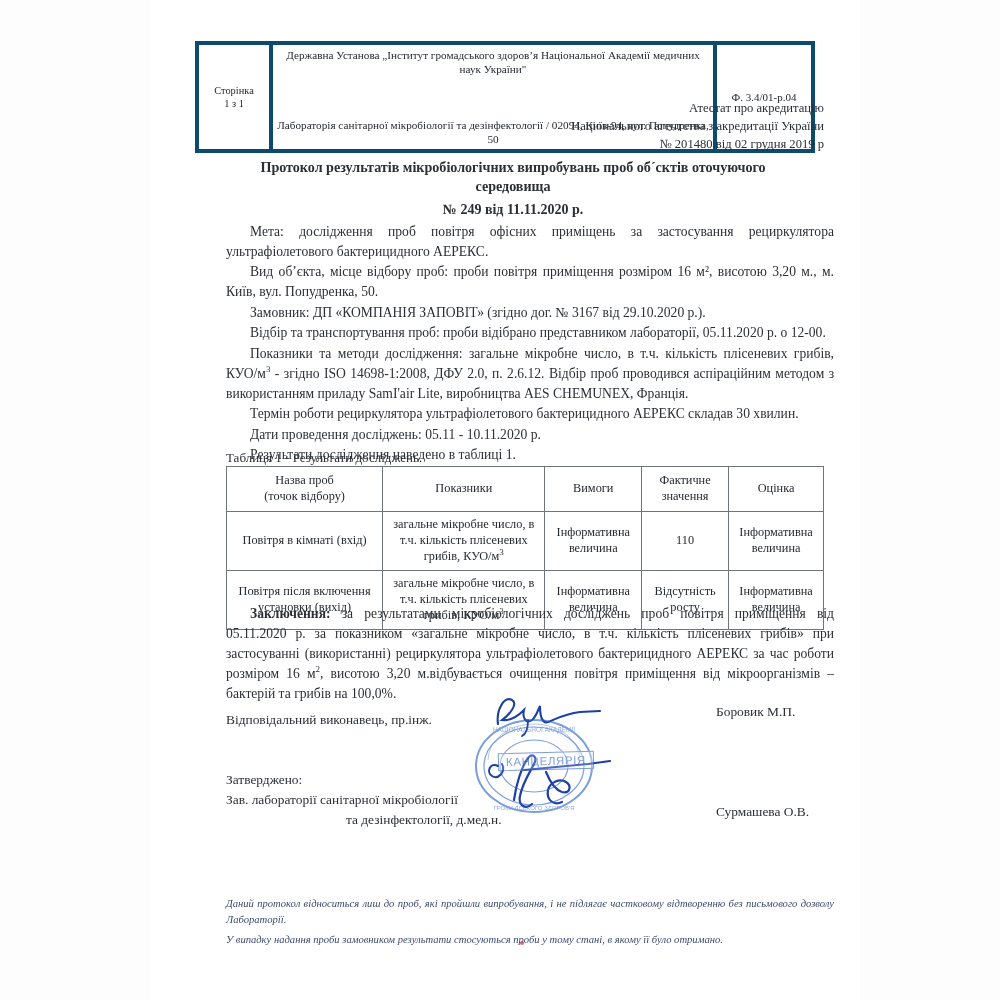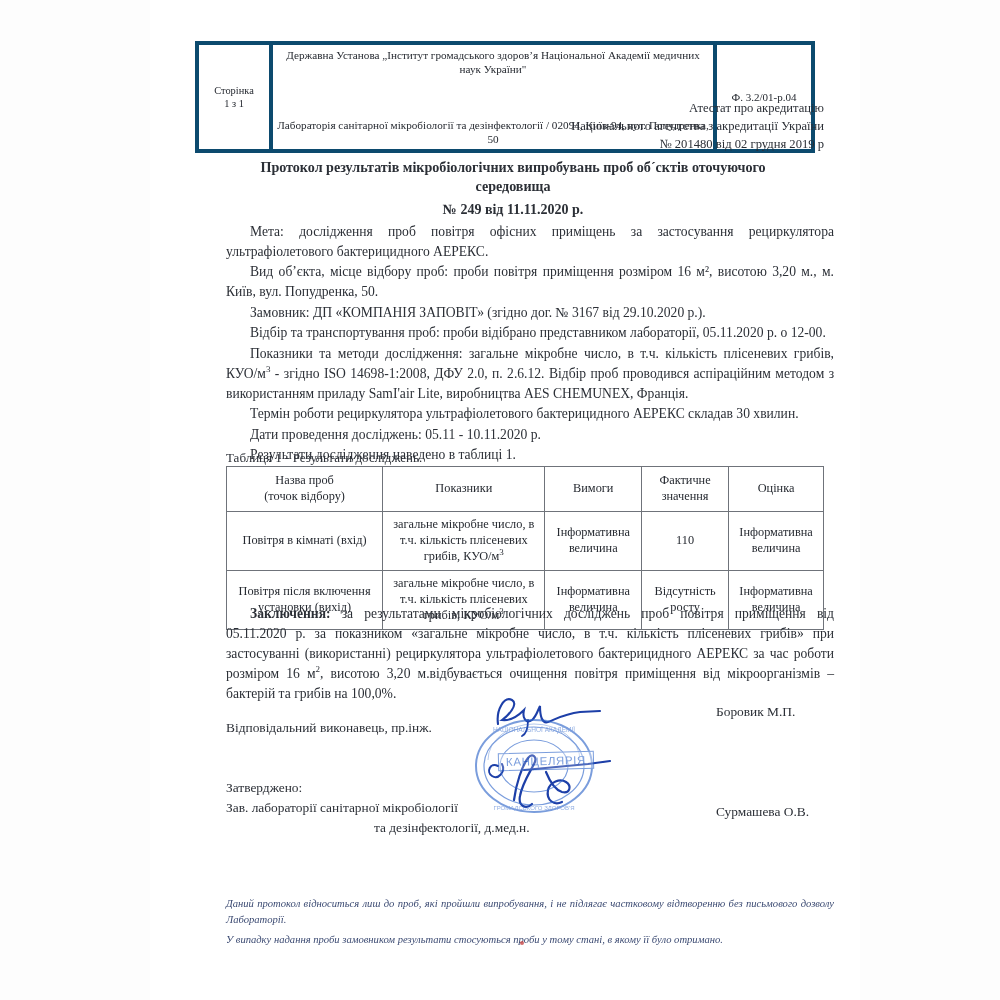--- a/index.html
+++ b/index.html
@@ -146,22 +146,22 @@
   .sig {
     position: absolute;
     left: 76px;
     width: 608px;
     font-size: 13.4px;
     line-height: 1.5;
   }
   .sig-1 { top: 702px; }
   .sig-2 { top: 762px; }
   .sig-row { position: relative; height: 20px; }
-  .sig-left { position: absolute; left: 0; top: 16px; }
-  .sig-left.ind { left: 120px; margin-left: 28px; }
+  .sig-left { position: absolute; left: 0; top: 8px; }
+  .sig-left.ind { left: 120px; }
   .sig-name { position: absolute; left: 490px; top: 0; white-space: nowrap; }
 
   
   .hand {
     position: absolute;
     color: #1d3fa8;
     font-family: "DejaVu Serif", serif;
     font-style: italic;
   }
   .hand-1 { left: 338px; top: 690px; }
@@ -226,21 +226,21 @@
       <tbody>
         <tr>
           <td class="c-page">
             <div>Сторінка</div>
             <div>1 з 1</div>
           </td>
           <td class="c-main">
             <span class="l1">Державна Установа „Інститут громадського здоров’я  Національної Академії медичних наук України"</span>
             <span class="l2">Лабораторія санітарної мікробіології та дезінфектології / 02094, Київ-94, вул. Попудренка, 50</span>
           </td>
-          <td class="c-form">Ф. 3.2/01-р.04</td>
+          <td class="c-form">Ф. 3.4/01-р.04</td>
         </tr>
       </tbody>
     </table>
 
     <div class="accred">
       <div>Атестат про акредитацію</div>
       <div>Національного агентства з акредитації України</div>
       <div>№ 201480 від 02 грудня 2019 р</div>
     </div>
 

